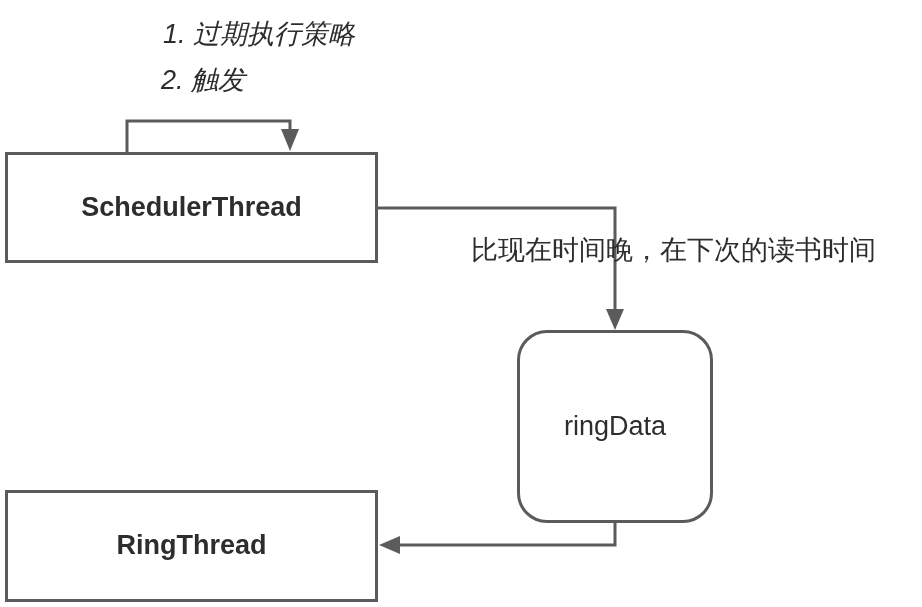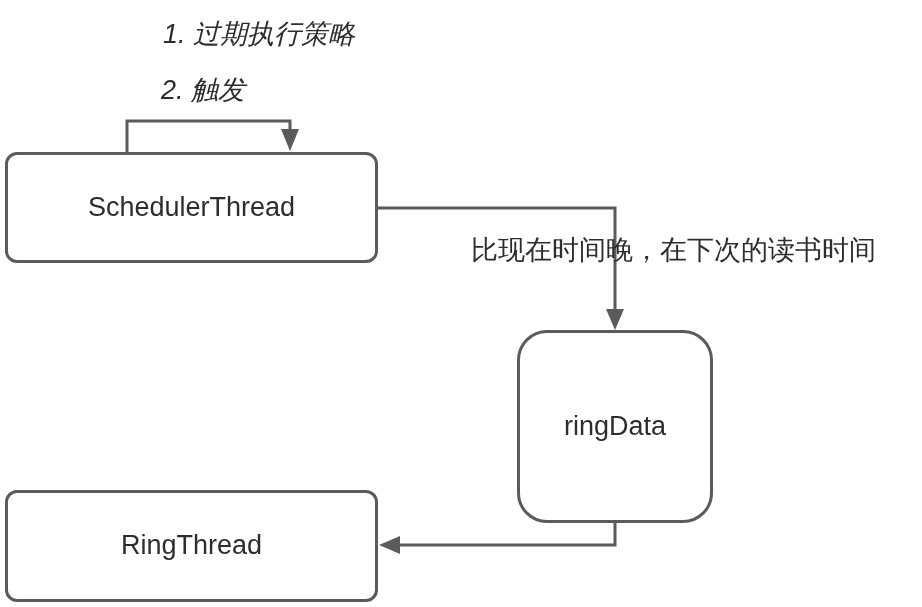--- a/index.html
+++ b/index.html
@@ -40,35 +40,35 @@
     background: var(--node_fill);
     border: 3px solid var(--stroke);
     display: flex;
     align-items: center;
     justify-content: center;
     color: var(--text);
     font-size: 27px;
     line-height: 1.15;
     white-space: nowrap;
   }
-  .node-rect { border-radius: 12px; }
+  .node-rect { border-radius: 0; font-weight: bold; }
   .node-rounded { border-radius: 30px; }
   #node-scheduler-thread { left: 5px;   top: 152px; width: 373px; height: 111px; }
   #node-ring-data        { left: 517px; top: 330px; width: 196px; height: 193px; }
   #node-ring-thread      { left: 5px;   top: 490px; width: 373px; height: 112px; }
   .annotation {
     position: absolute;
     color: var(--text);
     font-size: 27px;
     line-height: 30px;
     white-space: nowrap;
     font-style: italic;
   }
   #annotation-1 { left: 163px; top: 19px; }
-  #annotation-2 { left: 161px; top: 65px; margin-top: 10px; }
+  #annotation-2 { left: 161px; top: 65px; }
   .edge-label {
     position: absolute;
     left: 471px; top: 234px;
     color: var(--text);
     font-size: 27px;
     line-height: 32px;
     white-space: nowrap;
   }
 </style>
 </head>

